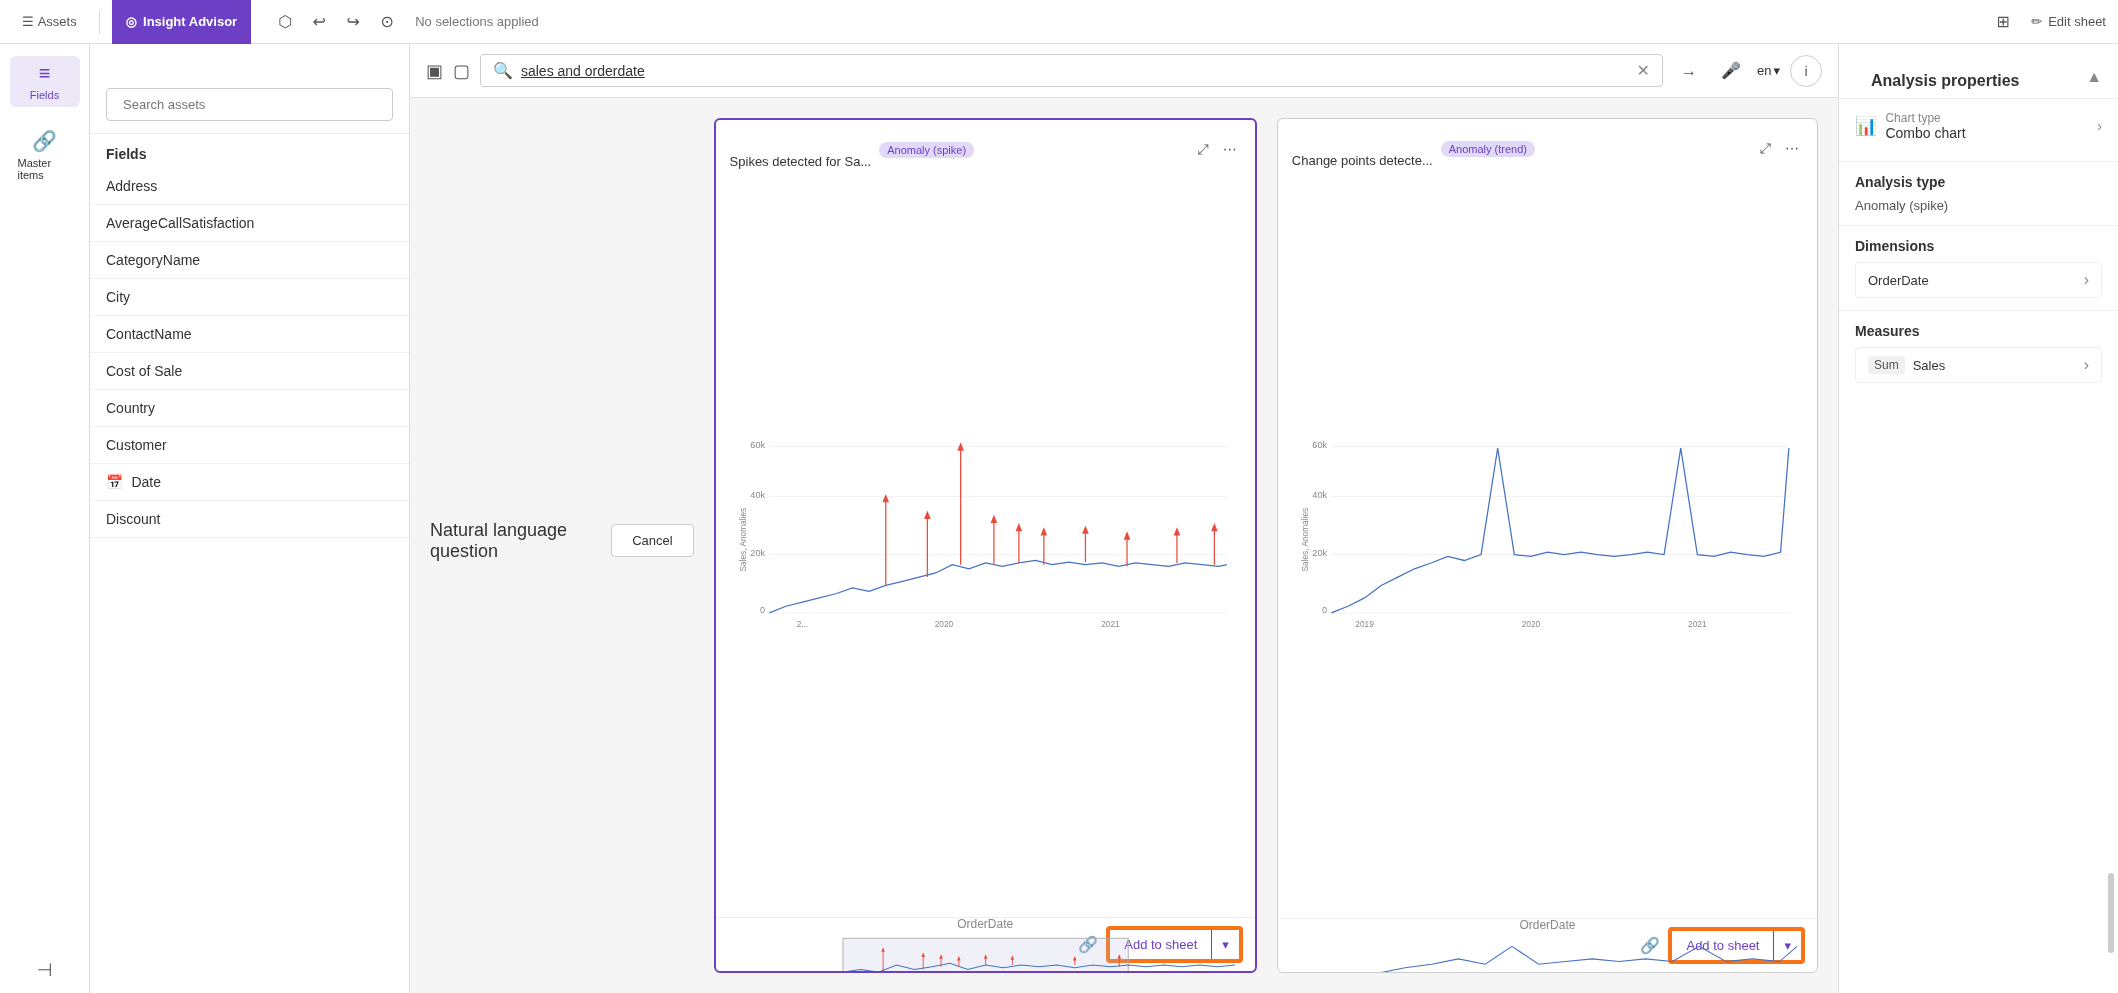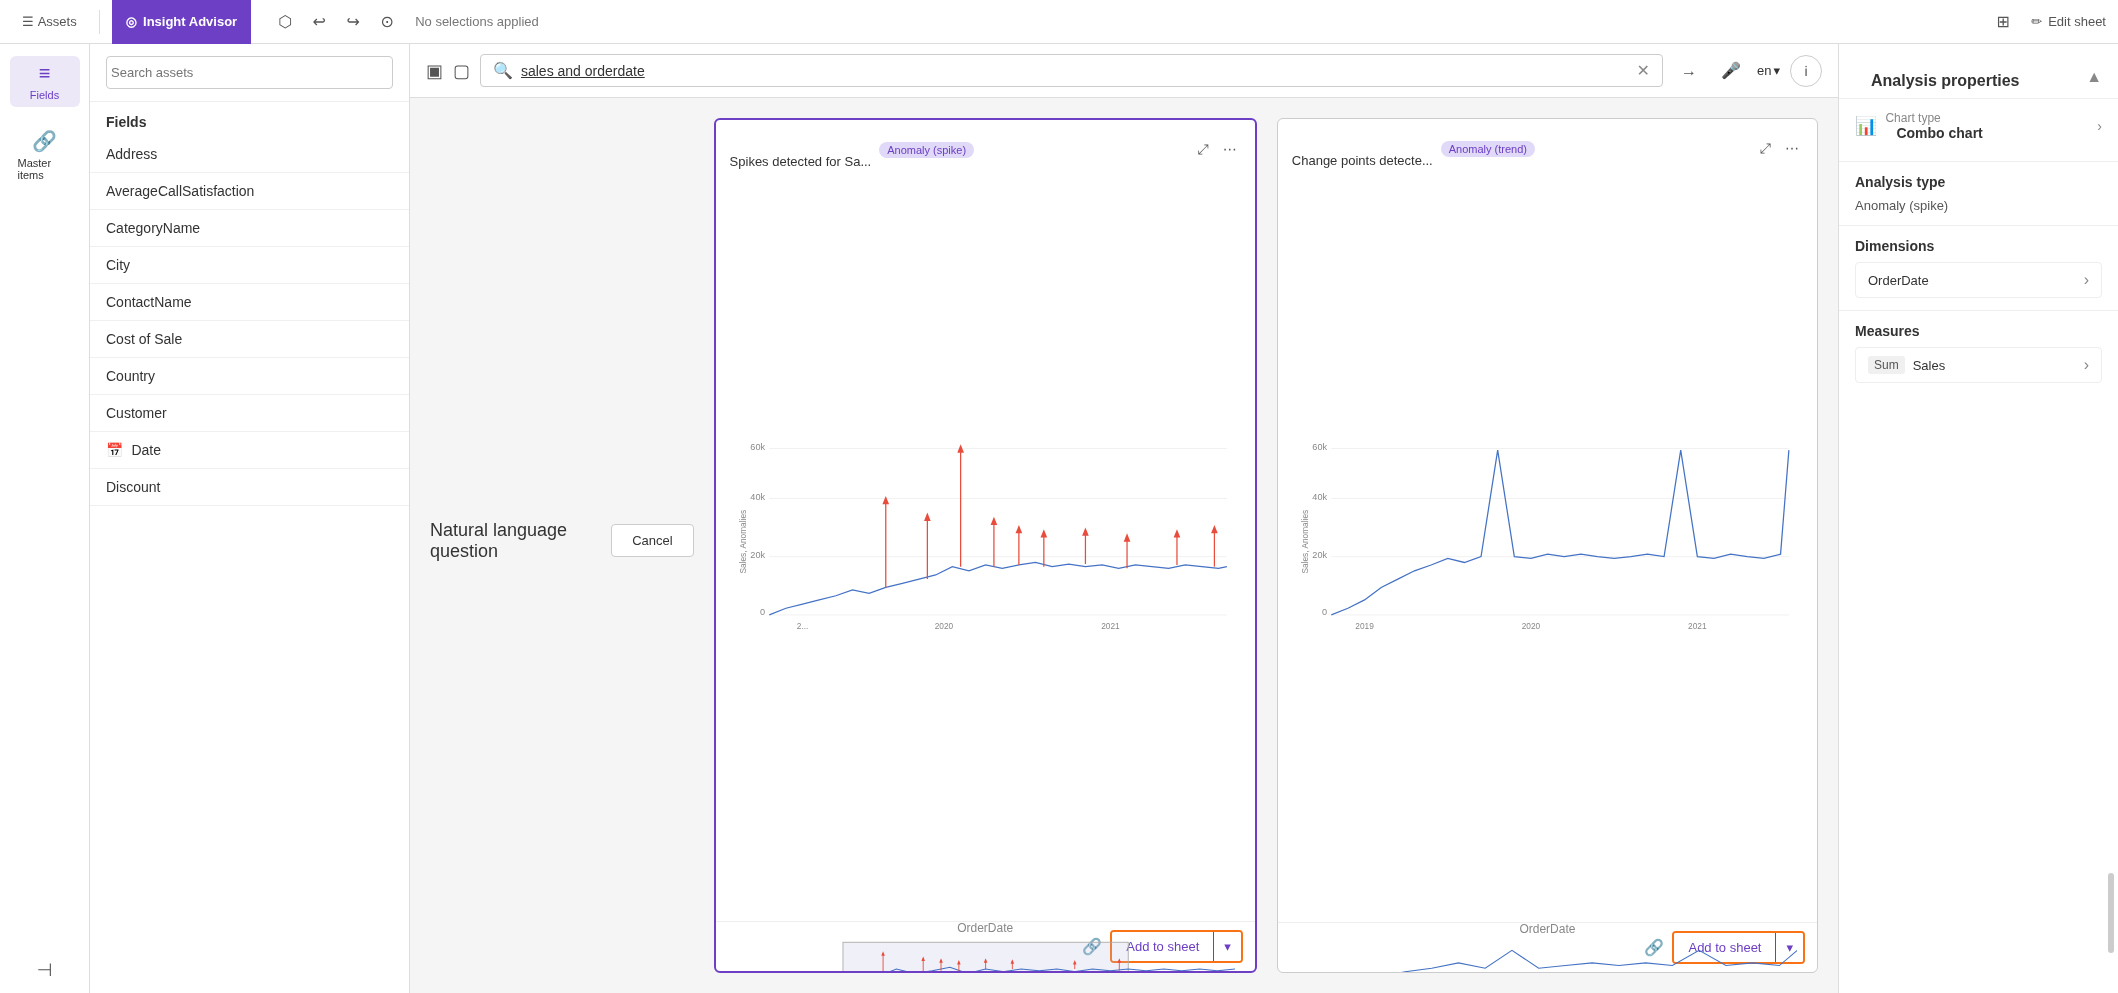--- a/index.html
+++ b/index.html
@@ -43,21 +43,21 @@
     
     .fields-panel {
       width: 320px; background: #fff; border-right: 1px solid #ddd;
       display: flex; flex-direction: column; flex-shrink: 0;
     }
     .fields-search {
       padding: 12px 16px; border-bottom: 1px solid #eee;
     }
     .fields-search input {
       width: 100%; border: 1px solid #ccc; border-radius: 4px;
-      padding: 8px 4px; font-size: 13px; color: #999; outline: none;
+      padding: 8px 16px; font-size: 13px; color: #999; outline: none; margin-top: 32px;
     }
     .fields-title { padding: 12px 16px 6px; font-weight: 600; font-size: 14px; color: #333; }
     .fields-list { flex: 1; overflow-y: auto; }
     .field-item {
       padding: 10px 16px; font-size: 14px; color: #333; cursor: pointer;
       border-bottom: 1px solid #f0f0f0; display: flex; align-items: center; gap: 8px;
     }
     .field-icon { font-size: 14px; color: #888; }
 
     
@@ -109,41 +109,41 @@
     .chart-action-btn { cursor: pointer; color: #555; font-size: 14px; padding: 4px; }
 
     .chart-body { flex: 1; padding: 0 20px; position: relative; min-height: 320px; }
     .chart-footer {
       display: flex; align-items: center; justify-content: flex-end;
       padding: 8px 12px; border-top: 1px solid #eee; gap: 8px;
     }
     .link-icon { color: #888; font-size: 16px; cursor: pointer; }
     .add-to-sheet-btn {
       display: flex; align-items: center; gap: 0;
-      border: 2px solid #f97316; border-radius: 4px; overflow: hidden; font-size: 13px; cursor: pointer;
+      border: 4px solid #f97316; border-radius: 4px; overflow: hidden; font-size: 13px; cursor: pointer;
     }
     .add-to-sheet-main {
       padding: 7px 14px; background: #fff; color: #6c3fc5; font-weight: 500;
       border-right: 1px solid #6c3fc5;
     }
     .add-to-sheet-arrow {
       padding: 7px 10px; background: #fff; color: #6c3fc5;
     }
 
     
     .right-panel {
       width: 280px; background: #fff; border-left: 1px solid #ddd;
       display: flex; flex-direction: column; overflow-y: auto; flex-shrink: 0;
     }
     .right-panel-title { font-size: 16px; font-weight: 600; padding: 16px 16px 8px; color: #333; }
     .right-section { padding: 12px 16px; border-top: 1px solid #eee; }
     .right-section-header { display: flex; align-items: center; gap: 8px; margin-bottom: 8px; }
     .chart-type-icon { color: #6c3fc5; font-size: 18px; }
     .right-section-label { font-size: 12px; color: #888; }
-    .right-section-value { font-size: 14px; color: #333; font-weight: 700; margin-left: 11px; }
+    .right-section-value { font-size: 14px; color: #333; font-weight: 400; }
     .right-section-chevron { margin-left: auto; color: #888; cursor: pointer; font-size: 14px; }
     .right-section-title { font-size: 14px; font-weight: 600; color: #333; margin-bottom: 8px; }
     .right-section-subtitle { font-size: 13px; color: #555; }
     .dimension-item {
       display: flex; align-items: center; justify-content: space-between;
       padding: 8px 12px; border: 1px solid #eee; border-radius: 4px; margin-top: 6px; cursor: pointer;
     }
     .dimension-label { font-size: 13px; color: #333; }
     .measure-item {
       display: flex; align-items: center; gap: 8px;

